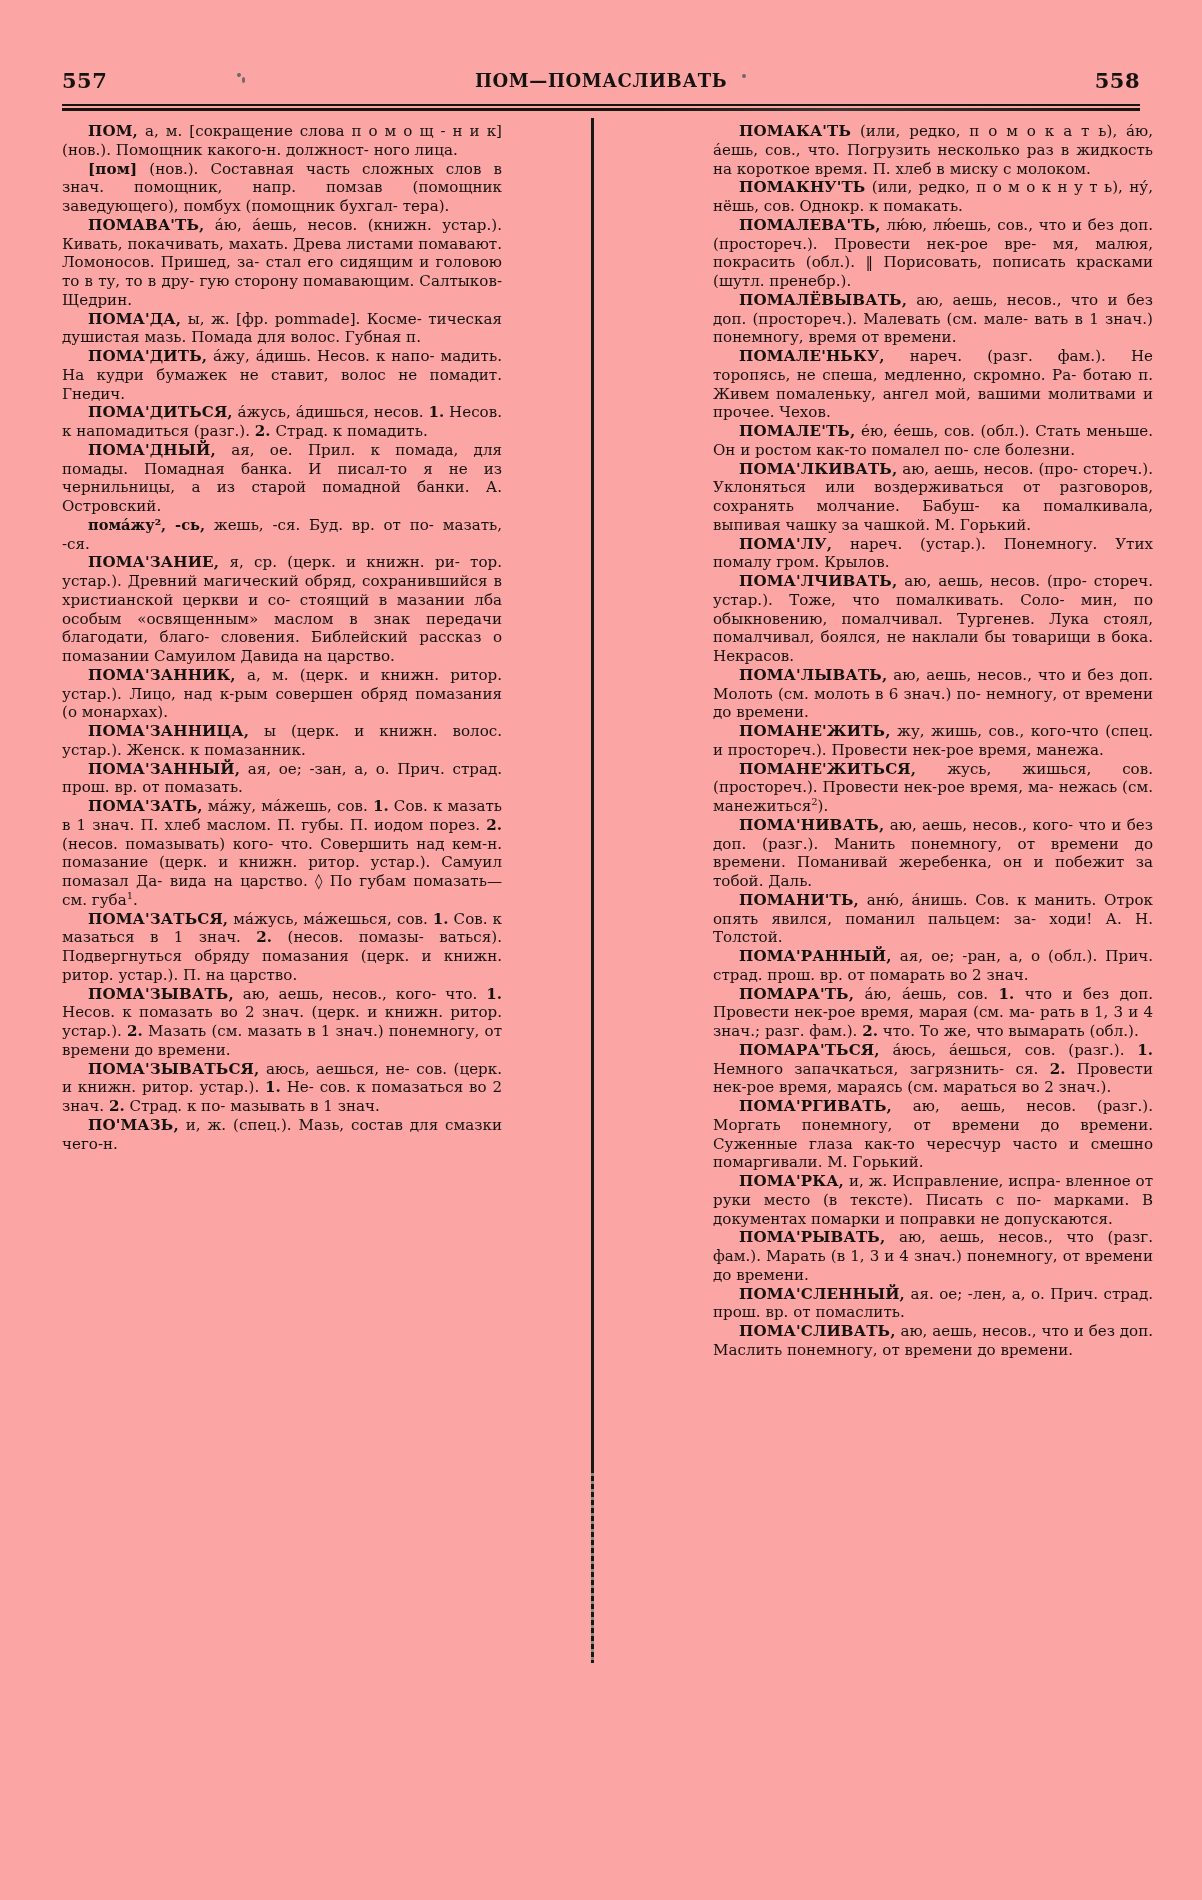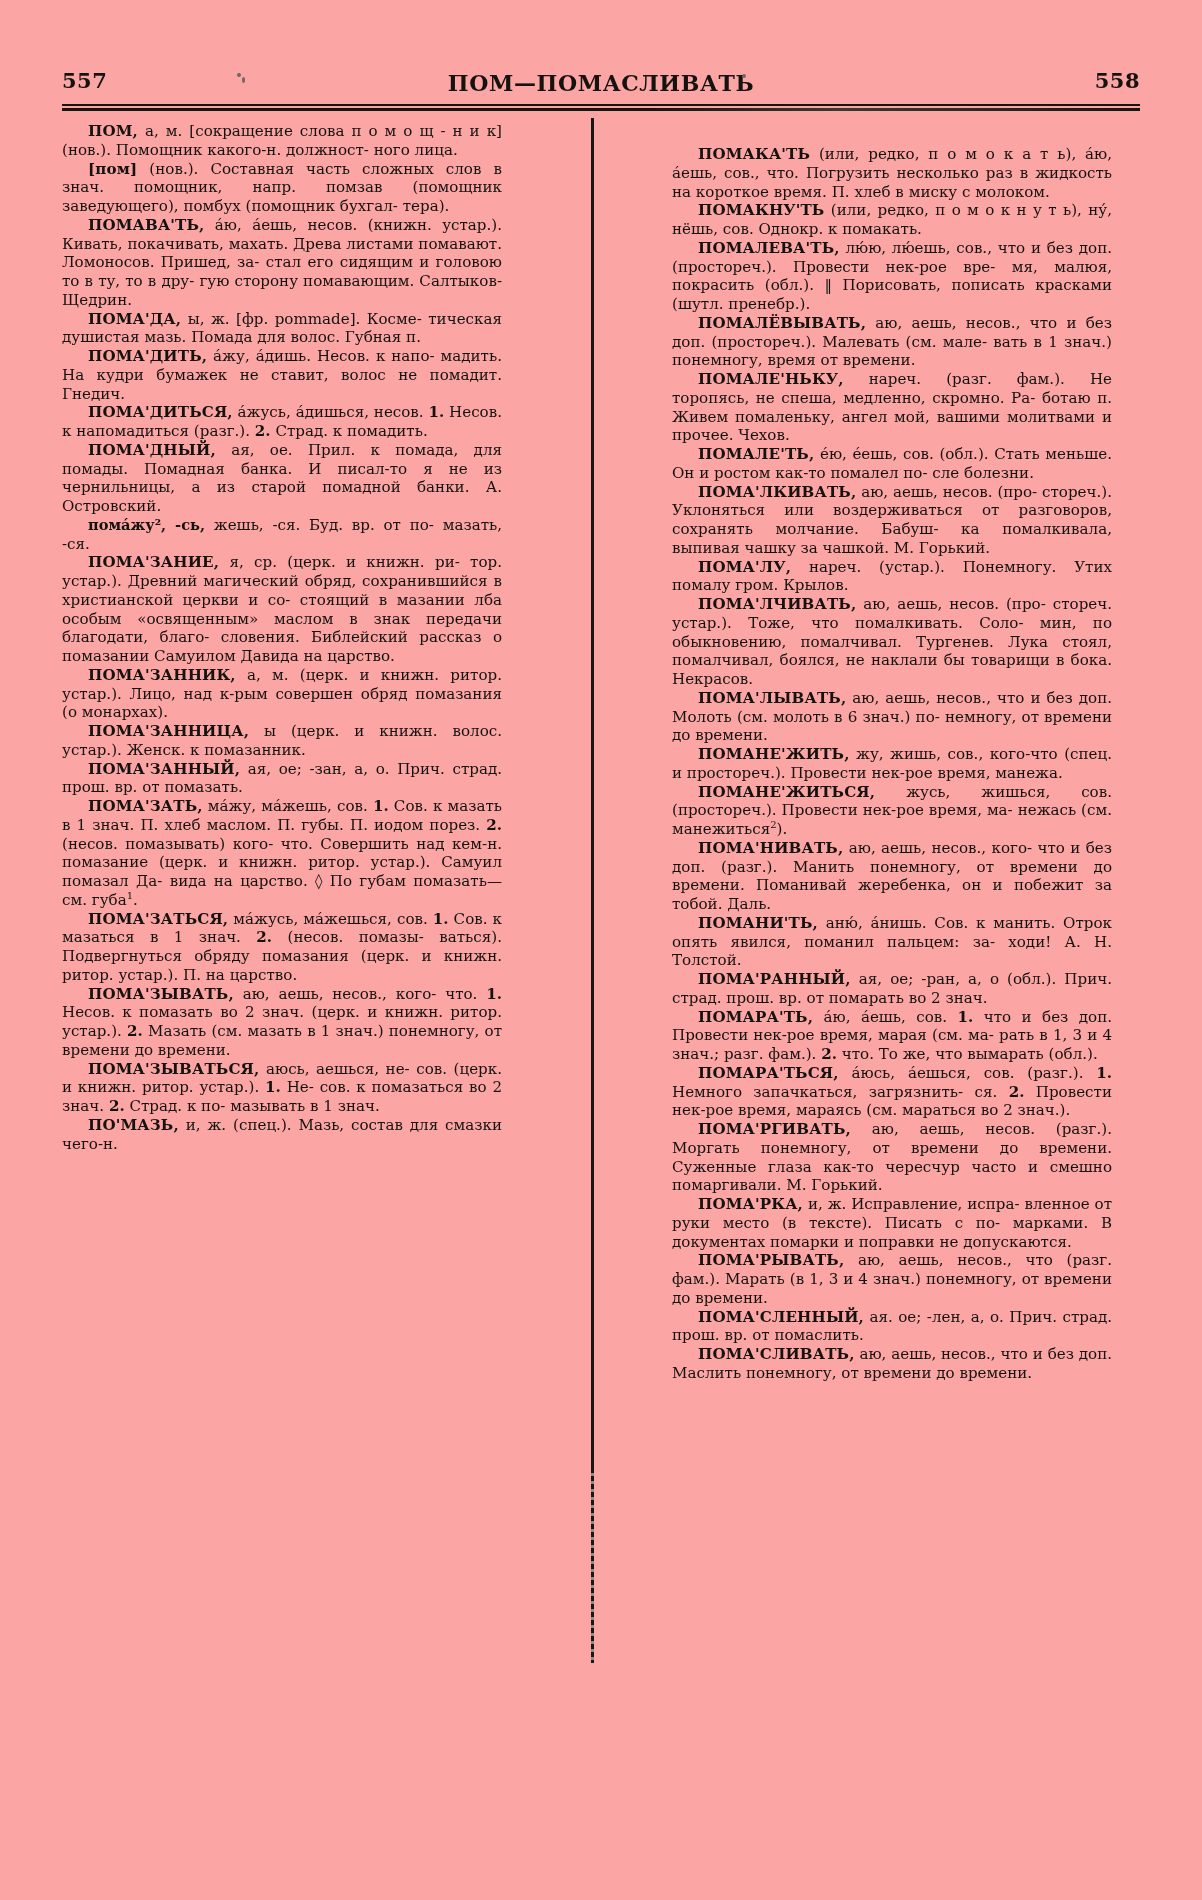--- a/index.html
+++ b/index.html
@@ -34,21 +34,21 @@
   }
   .folio-left  { left: 0; }
   .folio-right { right: 0; }
   .runhead {
     position: absolute;
     left: 0;
     right: 0;
     top: 2px;
     text-align: center;
     font-weight: bold;
-    font-size: 22px;
+    font-size: 18px;
     letter-spacing: 0.6px;
   }
   .speck {
     position: absolute;
     background: #6d6a63;
     border-radius: 50%;
   }
   #speck-a { left: 175px; top: 5px;  width: 4px; height: 4px; transform: rotate(18deg); }
   #speck-b { left: 180px; top: 9px;  width: 3px; height: 6px; }
   #speck-c { left: 680px; top: 6px;  width: 4px; height: 4px; }
@@ -80,21 +80,21 @@
     position: absolute;
     top: 0;
     width: 440px;
     font-size: 15.1px;
     line-height: 18.75px;
     text-align: justify;
     text-justify: inter-word;
     hyphens: manual;
   }
   #col-left  { left: 0; }
-  #col-right { left: 610px; margin-top: 23px; }
+  #col-right { left: 651px; }
 
   #gutter-rule {
     position: absolute;
     left: 529px;
     top: -4px;
     width: 3px;
     height: 1545px;
     background: #1a1812;
   }
   #gutter-rule::after {

